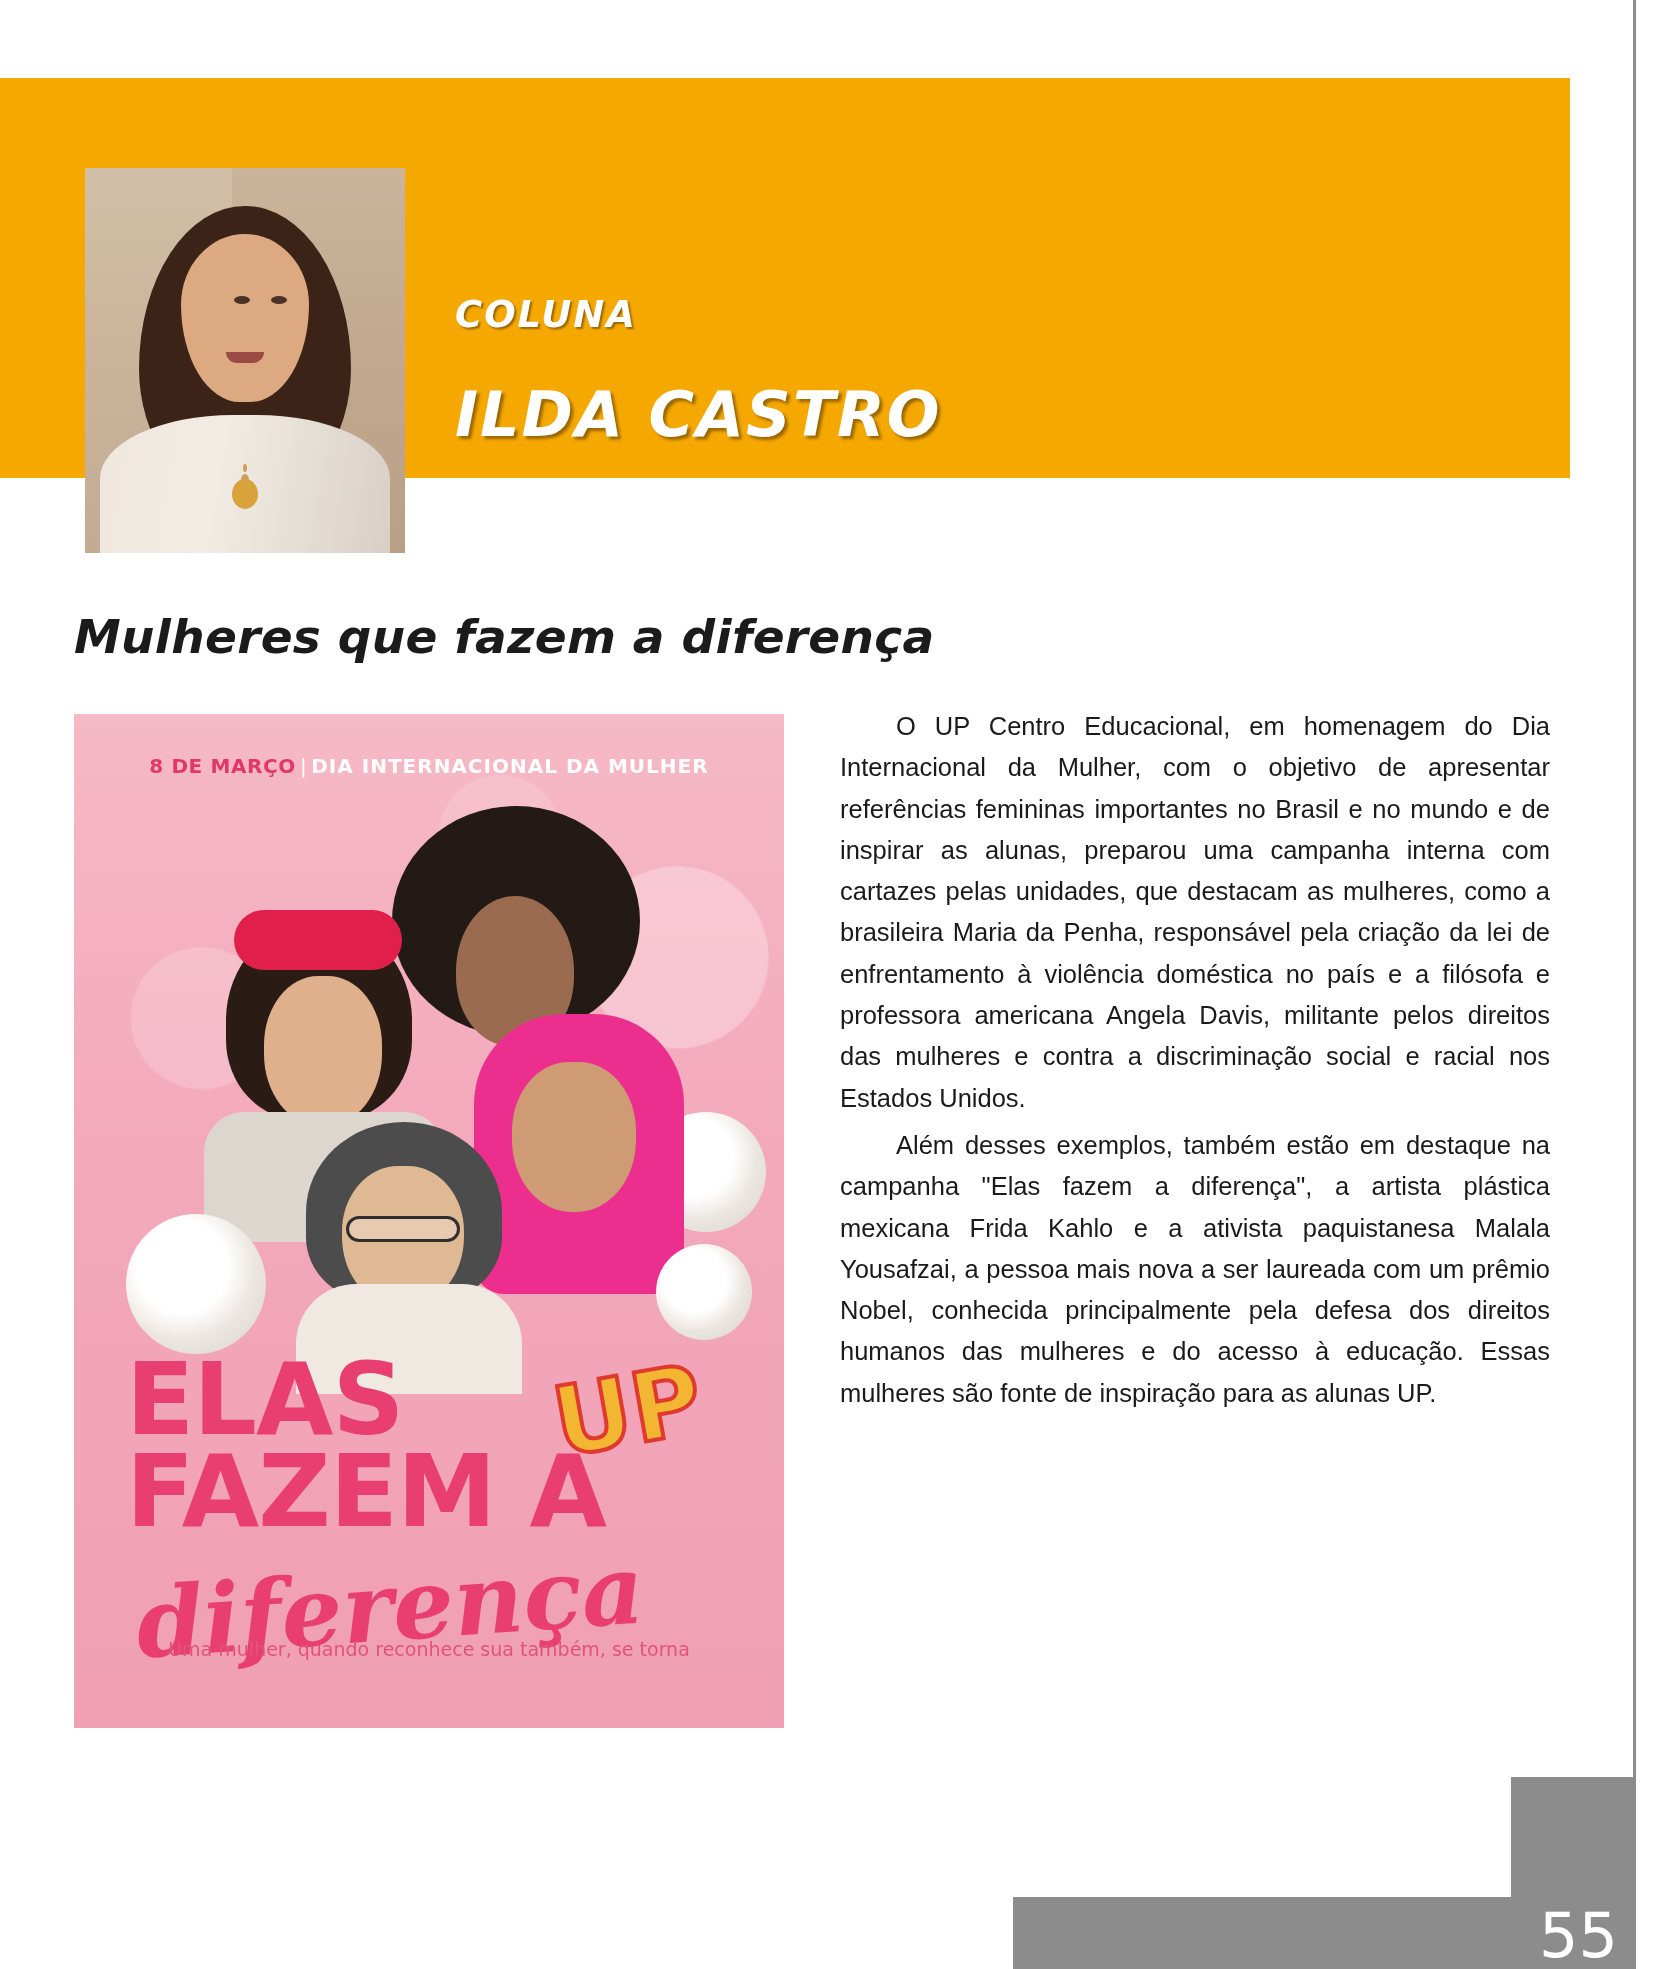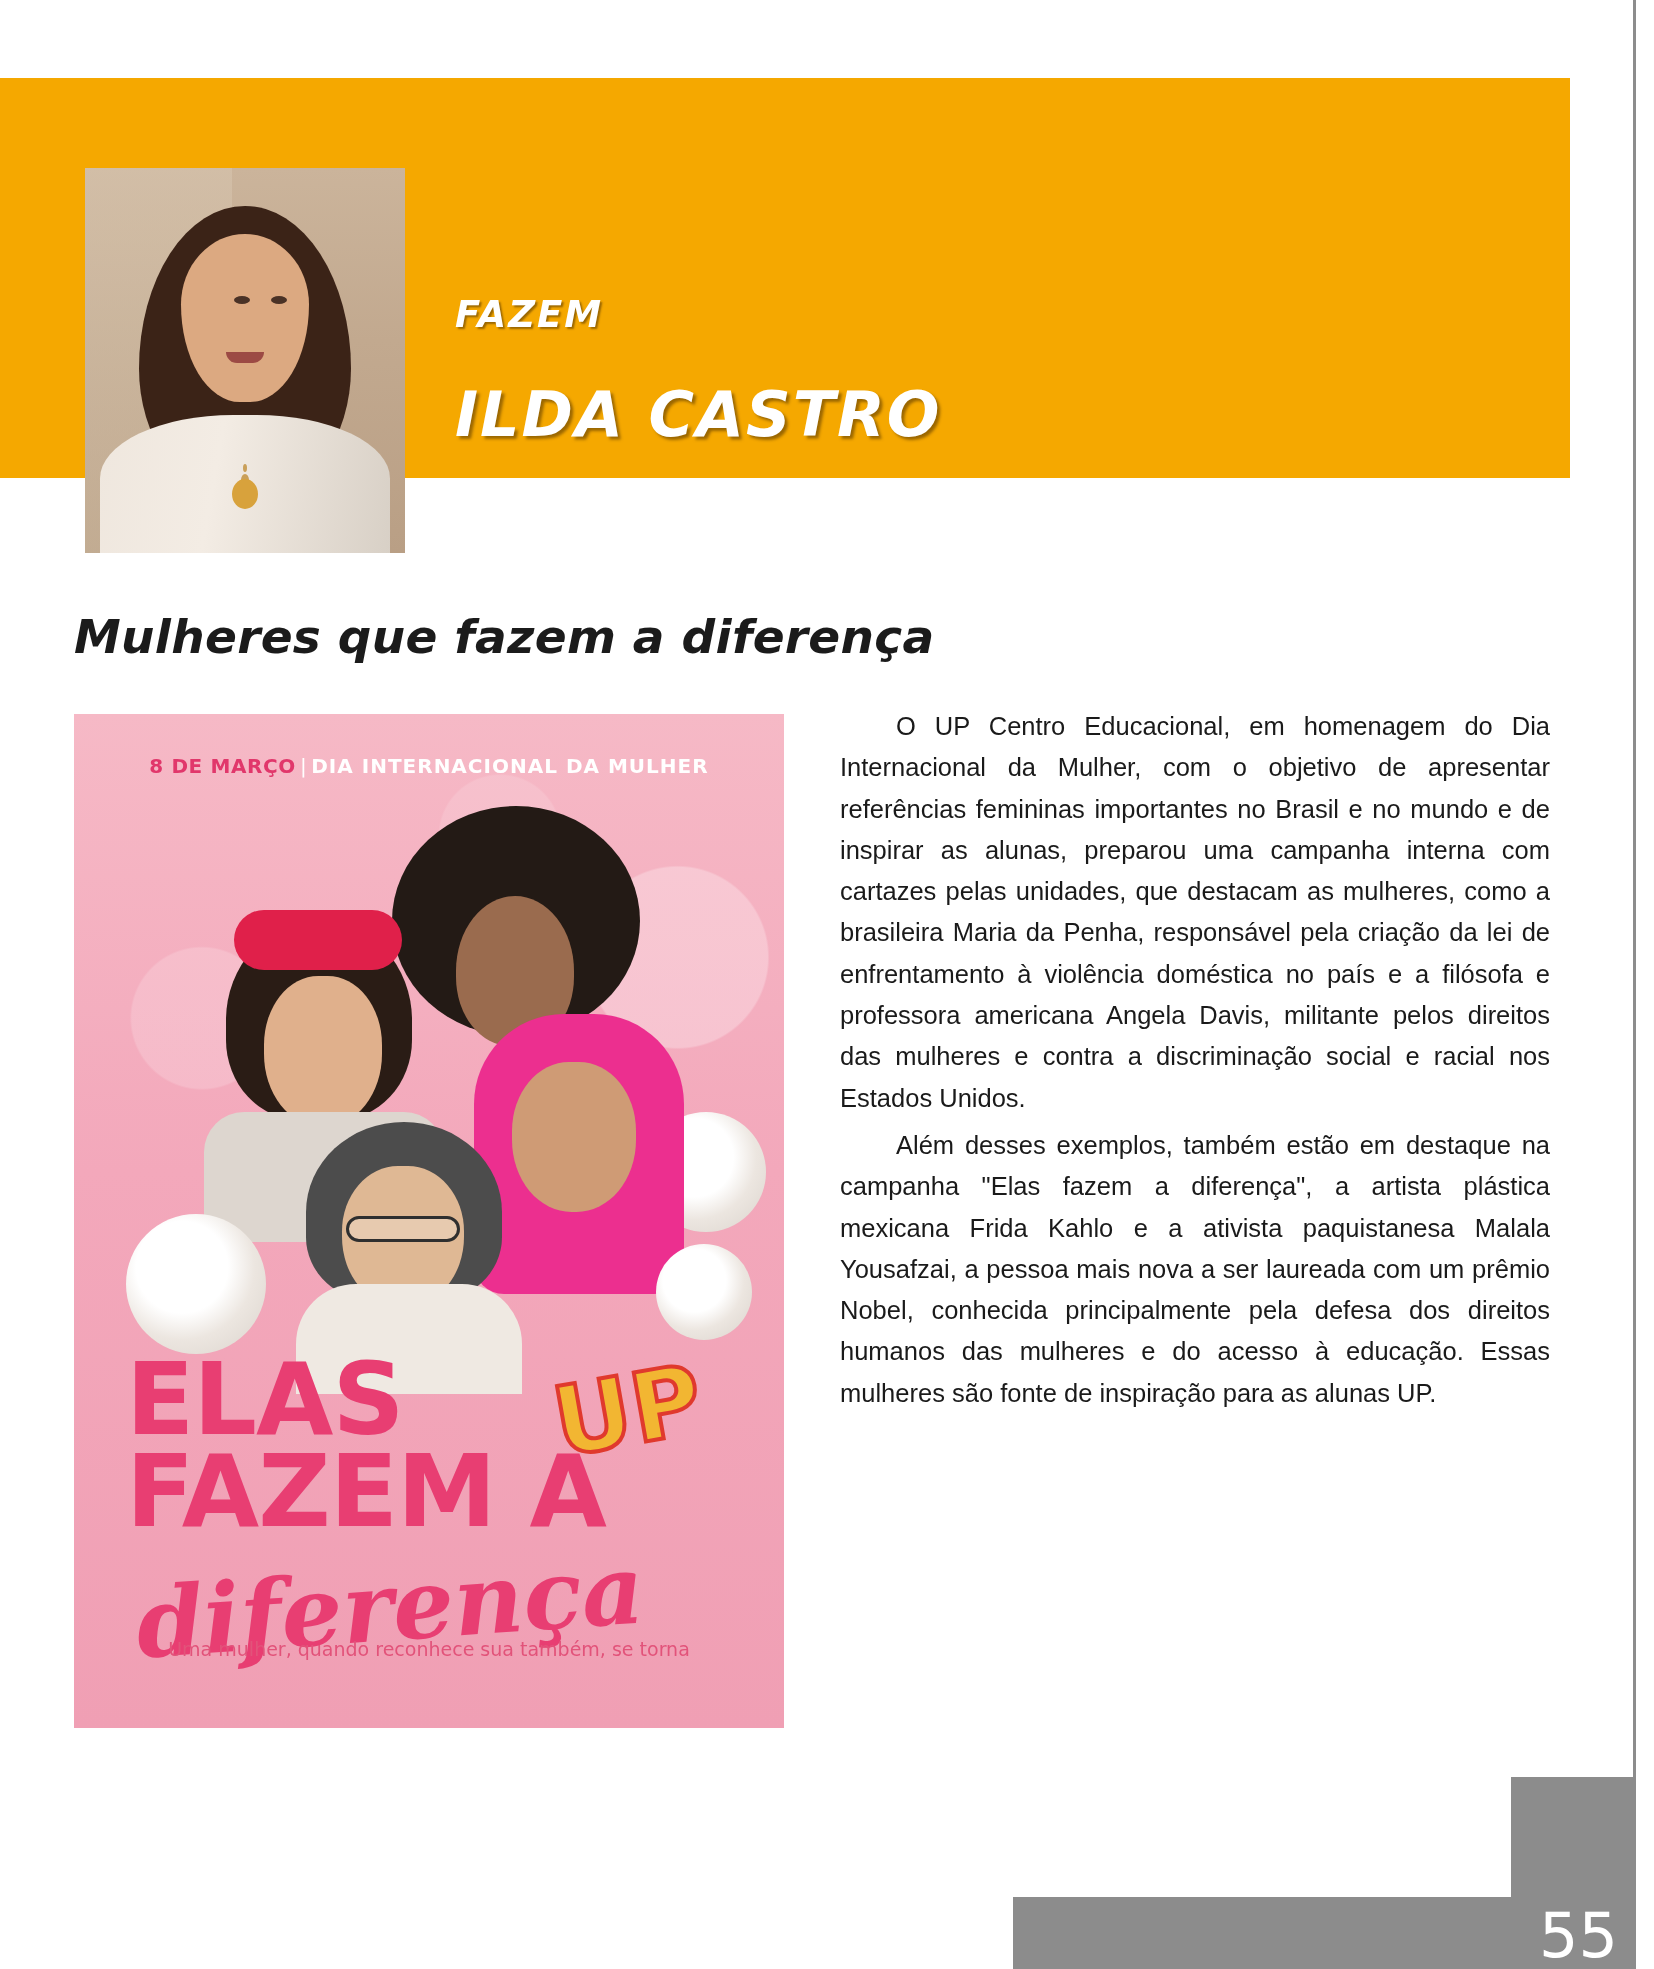--- a/index.html
+++ b/index.html
@@ -473,21 +473,21 @@
       <div class="photo-bg"></div>
       <div class="photo-hair"></div>
       <div class="photo-face"></div>
       <div class="photo-eye l"></div>
       <div class="photo-eye r"></div>
       <div class="photo-mouth"></div>
       <div class="photo-body"></div>
       <div class="photo-necklace"></div>
     </div>
 
-    <div class="coluna-label">FAZEM</div>
+    <div class="coluna-label">COLUNA</div>
     <div class="coluna-name">ILDA CASTRO</div>
 
   </div>
 
   <h1 class="article-title">Mulheres que fazem a diferença</h1>
 
   <div class="poster">
     <div class="poster-flowers"></div>
 
     <div class="poster-top">

